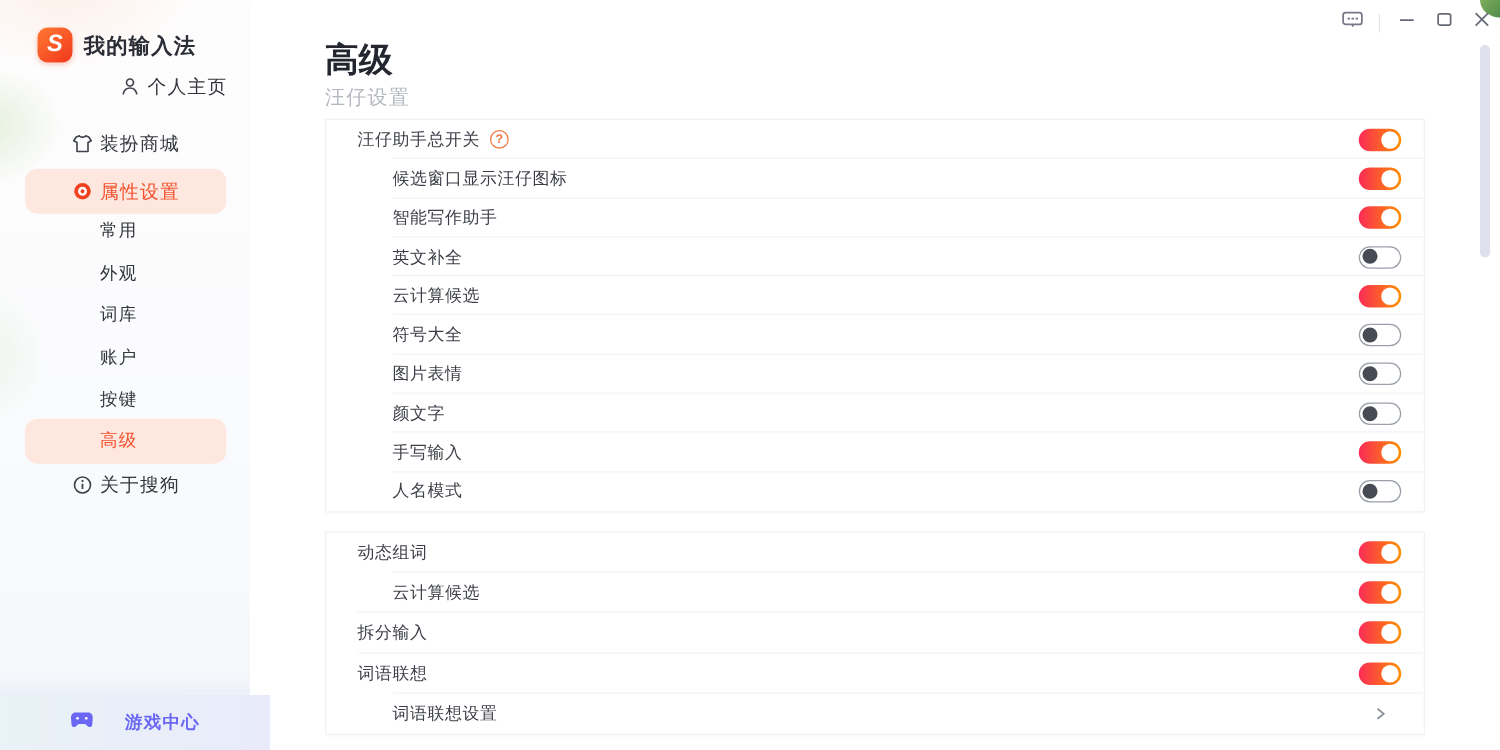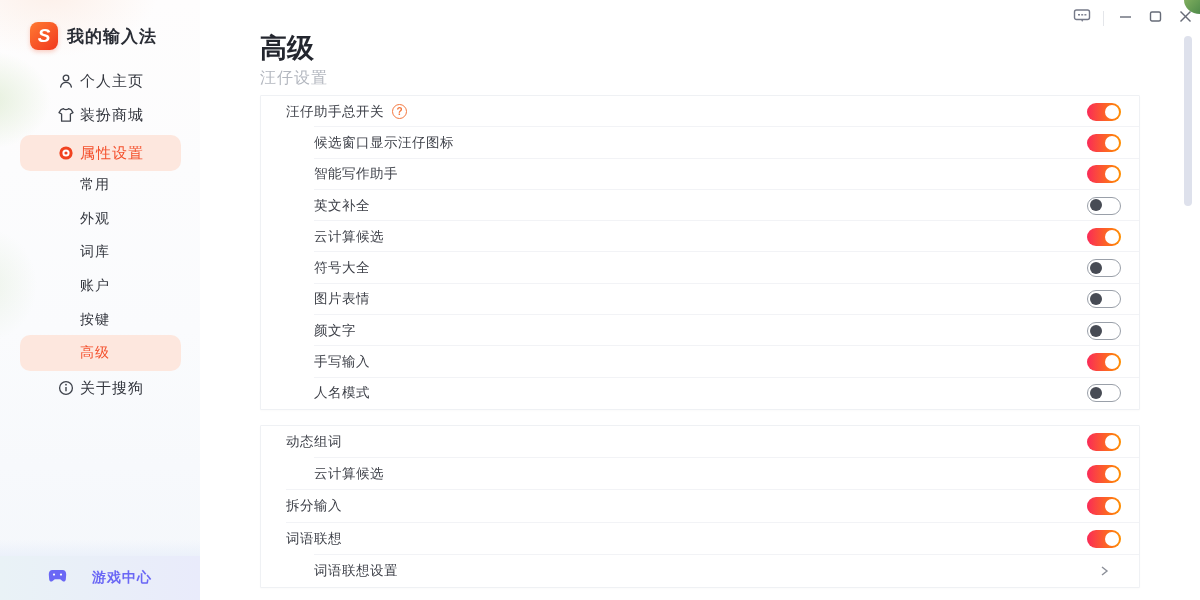--- a/index.html
+++ b/index.html
@@ -31,21 +31,21 @@
   .nav-item { position:absolute; left:0; width:200px; height:28px; display:flex;
     align-items:center; cursor:default; }
   .nav-item .nicon { position:absolute; left:58px; width:16px; height:16px; display:flex;
     align-items:center; justify-content:center; }
   .nav-item .nlabel { position:absolute; left:80px; font-size:15px; color:#33363e; letter-spacing:1px; }
   .pill { position:absolute; left:20px; width:161px; height:36px; border-radius:10px;
     background:#fde7de; }
   .active-text { color:#f4502c !important; }
   .sub-label { position:absolute; left:80px; font-size:14px; color:#33363e; letter-spacing:1px; }
 
-  .sidebar-footer { position:absolute; left:0; bottom:0; width:200px; height:44px;
+  .sidebar-footer { position:absolute; left:0; bottom:0; width:216px; height:44px;
     background:linear-gradient(90deg,#e9f2f6 0%,#e9ebfb 100%);
     display:flex; align-items:center; justify-content:center; gap:25px; }
   .sidebar-footer::before { content:''; position:absolute; left:0; top:-16px; width:200px; height:16px;
     background:linear-gradient(180deg, rgba(233,239,250,0), rgba(233,239,250,.8)); }
   .footer-label { font-size:14px; color:#6a67f5; font-weight:bold; letter-spacing:1px; }
 
   
   .titlebar { position:absolute; right:0; top:0; height:36px; z-index:6; display:flex;
     align-items:center; }
   .tb-btn { width:30px; height:30px; display:flex; align-items:center; justify-content:center;
@@ -128,21 +128,21 @@
     </div>
   </div>
 
   <div class="sidebar">
 
     <div class="logo-row">
       <div class="logo">S</div>
       <div class="app-title">我的输入法</div>
     </div>
 
-    <div class="nav-item" style="top:67px;">
+    <div class="nav-item" style="top:55px;margin-left:38px;">
       <span class="nicon">
         <svg width="16" height="16" viewBox="0 0 16 16">
           <circle cx="8" cy="5" r="2.8" fill="none" stroke="#3e424b" stroke-width="1.3"></circle>
           <path d="M2.6 14 C3.4 10.8 5.5 9.4 8 9.4 C10.5 9.4 12.6 10.8 13.4 14" fill="none" stroke="#3e424b" stroke-width="1.3" stroke-linecap="round"></path>
         </svg>
       </span>
       <span class="nlabel">个人主页</span>
     </div>
 
     <div class="nav-item" style="top:101px;">

